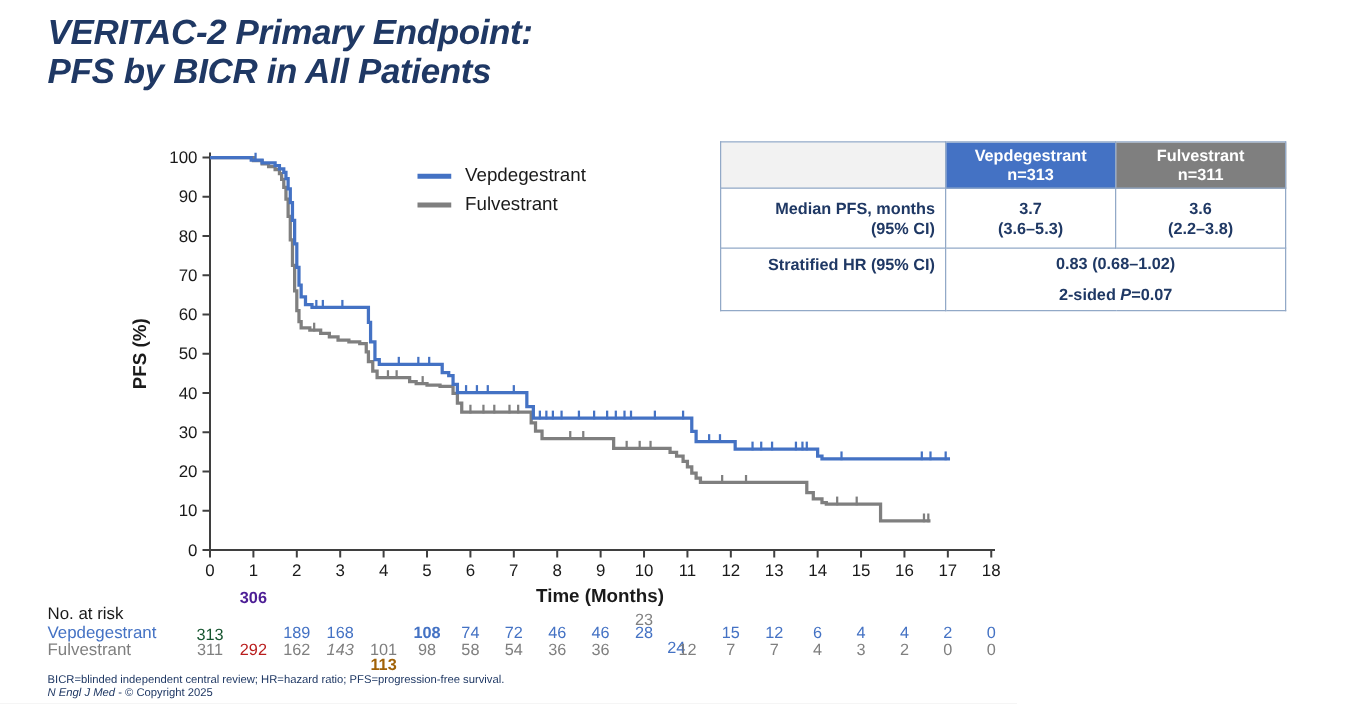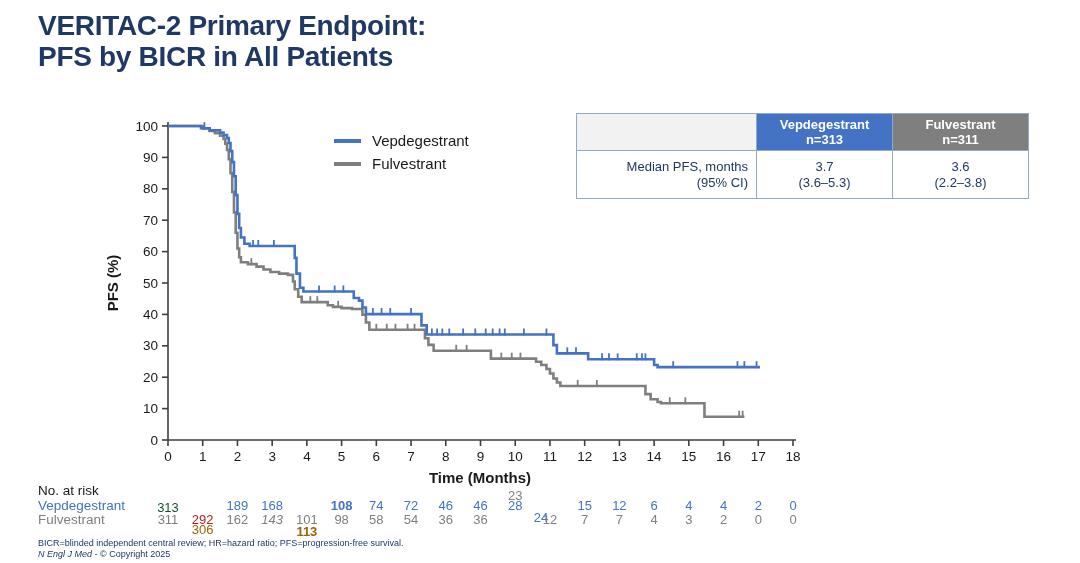--- a/index.html
+++ b/index.html
@@ -3,21 +3,21 @@
 <meta charset="utf-8">
 <style>
   html,body { margin:0; padding:0; background:#e8e8e8; }
   .slide {
     position:relative; width:1080px; height:563px; background:#ffffff;
     font-family:"Liberation Sans", sans-serif; overflow:hidden; margin:0 auto;
   }
   .title {
     position:absolute; left:38px; top:10px;
     font-size:28px; font-weight:bold; line-height:31px;
-    color:#1F3864; letter-spacing:-0.3px;
+    color:#1F3864; letter-spacing:-0.3px;font-style:italic;
   }
   #km-svg { position:absolute; left:0; top:0; pointer-events:none; }
   .ylab {
     position:absolute; left:112px; top:283px;
     transform:translate(-50%,-50%) rotate(-90deg);
     font-size:15px; font-weight:bold; color:#1a1a1a; white-space:nowrap;
   }
   .xlab {
     position:absolute; left:480px; top:477px; transform:translate(-50%,-50%);
     font-size:15px; font-weight:bold; color:#1a1a1a; white-space:nowrap;
@@ -34,21 +34,21 @@
   }
   table.stats td {
     border:1px solid #92A9C7; font-size:13px; color:#1F3864;
     padding:2px 6px; text-align:center; vertical-align:middle; line-height:16px;
   }
   table.stats td.lbl { text-align:right; padding-right:8px; }
   table.stats tr.hdr td { font-weight:bold; color:#ffffff; line-height:15px; padding:3px 2px; }
   td.hdr-blank { background:#F2F2F2; }
   td.hdr-vep  { background:#4472C4; }
   td.hdr-ful  { background:#7F7F7F; }
-  tr.bold td { font-weight:normal; }
+  tr.bold td { font-weight:bold; }
   td.hr-val .gap { display:block; height:9px; }
 
   
   .risk-title { position:absolute; left:38px; top:483px; font-size:13.5px; color:#1a1a1a; }
   .risk-label { position:absolute; left:38px; font-size:13.5px; }
   .risk-num { position:absolute; width:36px; text-align:center; font-size:13px; }
   .footnote1 { position:absolute; left:38px; top:538px; font-size:9px; color:#1F3864; }
   .footnote2 { position:absolute; left:38px; top:549px; font-size:9px; color:#1F3864; }
 </style>
 </head>
@@ -222,29 +222,37 @@
       </td>
       <td>
         <div>3.7</div>
         <div>(3.6–5.3)</div>
       </td>
       <td>
         <div>3.6</div>
         <div>(2.2–3.8)</div>
       </td>
     </tr>
+    <tr class="bold" style="height:50px">
+      <td class="lbl" style="vertical-align:top; padding-top:5px">Stratified HR (95% CI)</td>
+      <td class="hr-val" colspan="2">
+        <span>0.83 (0.68–1.02)</span>
+        <span class="gap"></span>
+        <span><span>2-sided </span><i>P</i><span>=0.07</span></span>
+      </td>
+    </tr>
   </tbody>
     </table>
 
   <div class="risk-title">No. at risk</div>
   <div class="risk-label" style="top: 498px; color: rgb(68, 114, 196);">Vepdegestrant</div>
   <div class="risk-label" style="top: 512px; color: rgb(127, 127, 127);">Fulvestrant</div>
   <div id="risk-numbers">
       <span class="risk-num" style="left: 150px; top: 500px; color: #14532d;">313</span>
-      <span class="risk-num" style="left: 184.722px; top: 522px; color: #a16207;">306</span>
+      <span class="risk-num" style="left: 184.722px; top: 470px; color: #4c1d95; font-weight: bold;">306</span>
       <span class="risk-num" style="left: 219.444px; top: 498px; color: rgb(68, 114, 196);">189</span>
       <span class="risk-num" style="left: 254.167px; top: 498px; color: rgb(68, 114, 196);">168</span>
       <span class="risk-num" style="left: 288.889px; top: 524px; color: #a16207; font-weight: bold;">113</span>
       <span class="risk-num" style="left: 323.611px; top: 498px; color: rgb(68, 114, 196); font-weight: bold;">108</span>
       <span class="risk-num" style="left: 358.333px; top: 498px; color: rgb(68, 114, 196);">74</span>
       <span class="risk-num" style="left: 393.056px; top: 498px; color: rgb(68, 114, 196);">72</span>
       <span class="risk-num" style="left: 427.778px; top: 498px; color: rgb(68, 114, 196);">46</span>
       <span class="risk-num" style="left: 462.5px; top: 498px; color: rgb(68, 114, 196);">46</span>
       <span class="risk-num" style="left: 497.222px; top: 498px; color: rgb(68, 114, 196);">28</span>
       <span class="risk-num" style="left: 523px; top: 498px; color: rgb(68, 114, 196); margin-top: 12px;">24</span>

